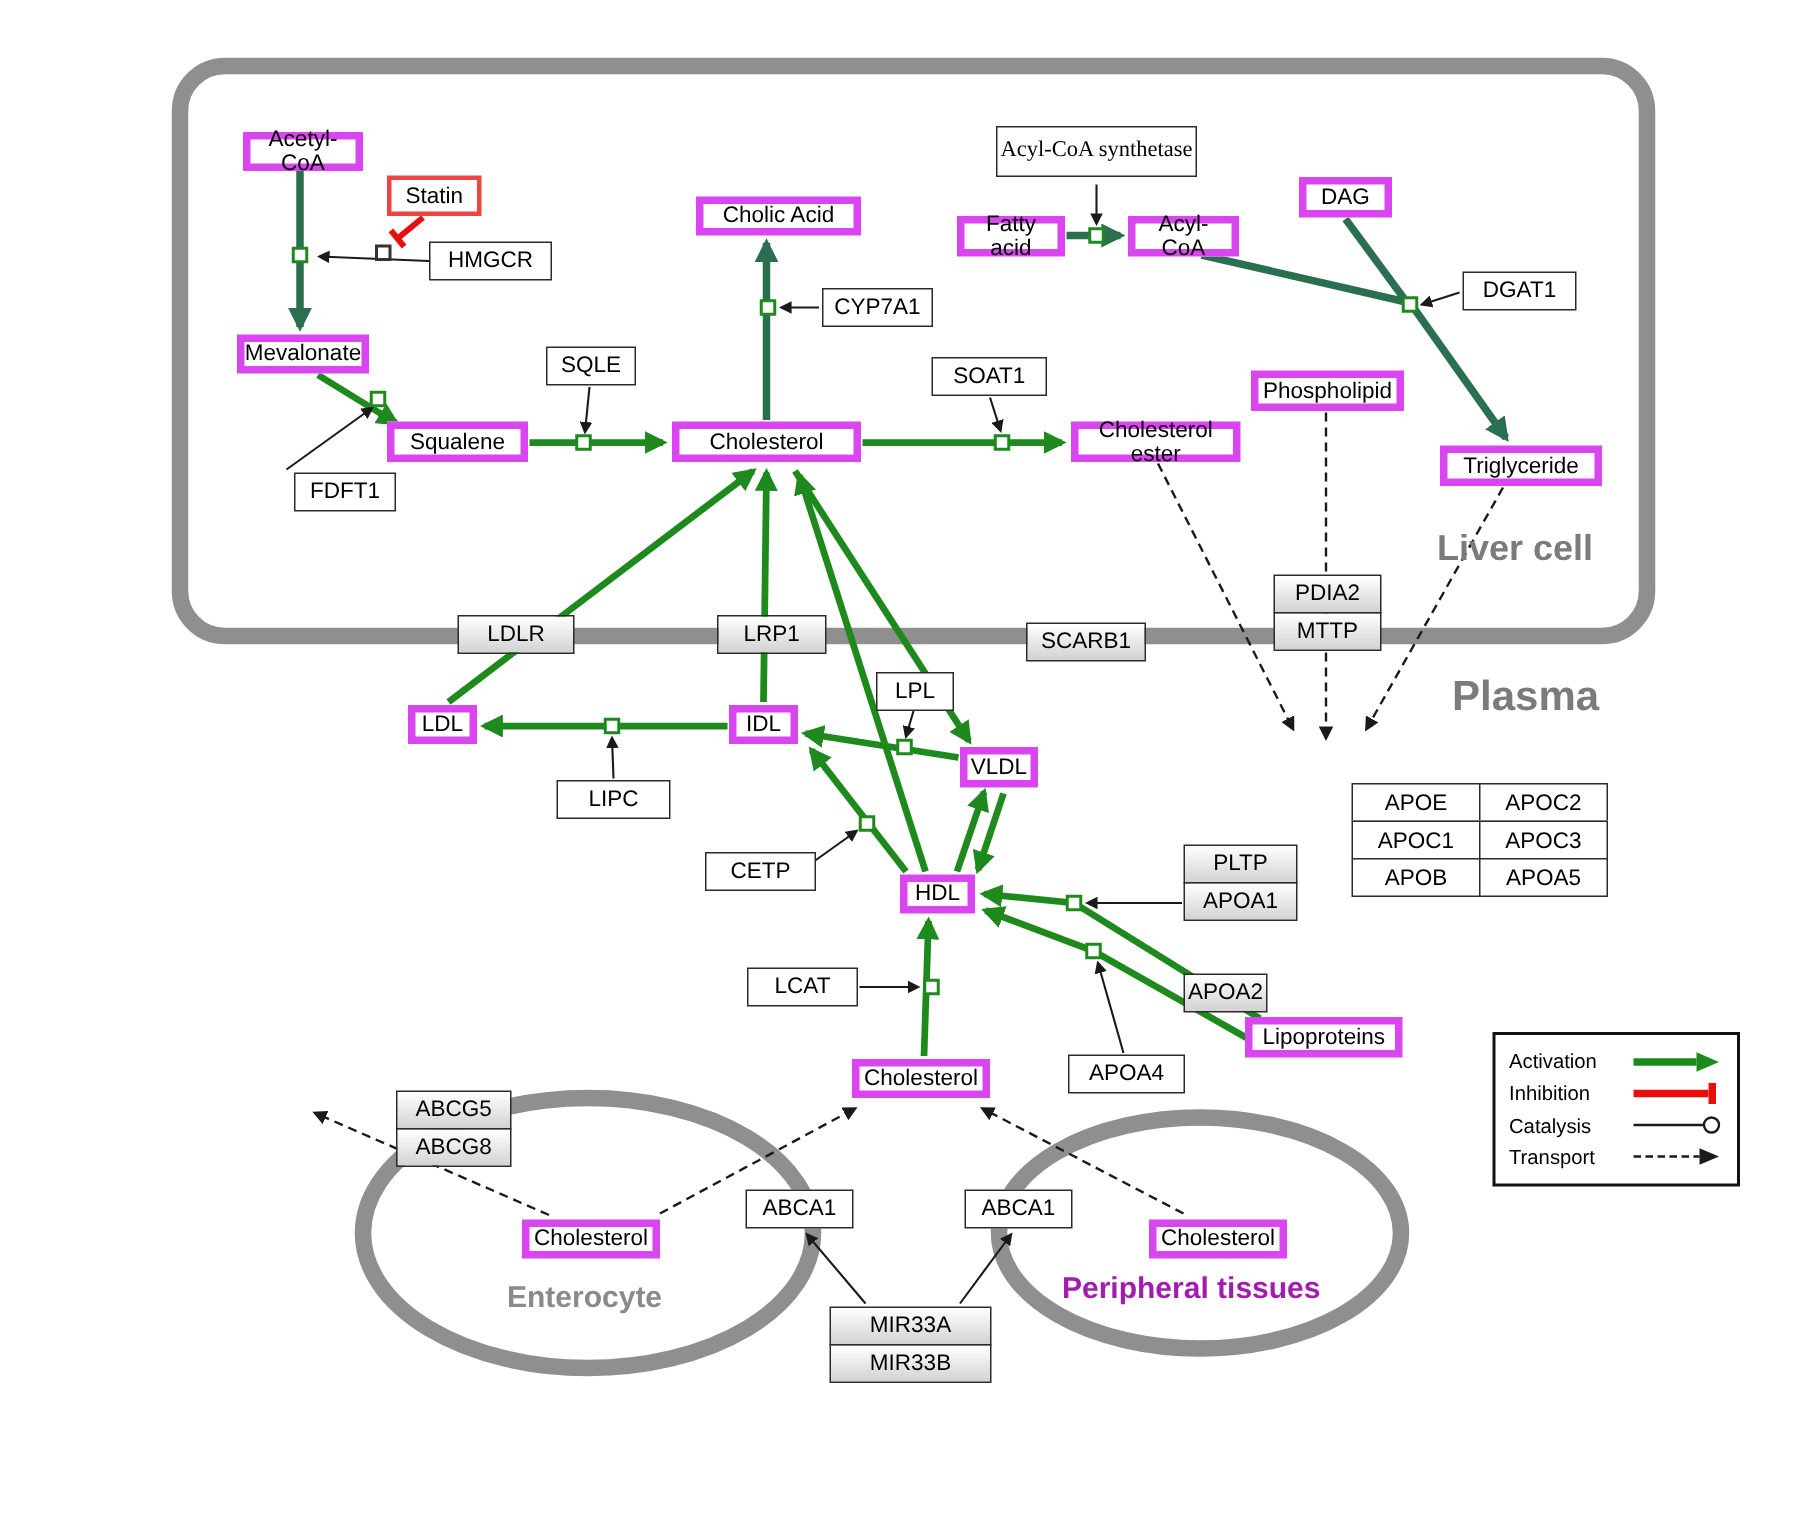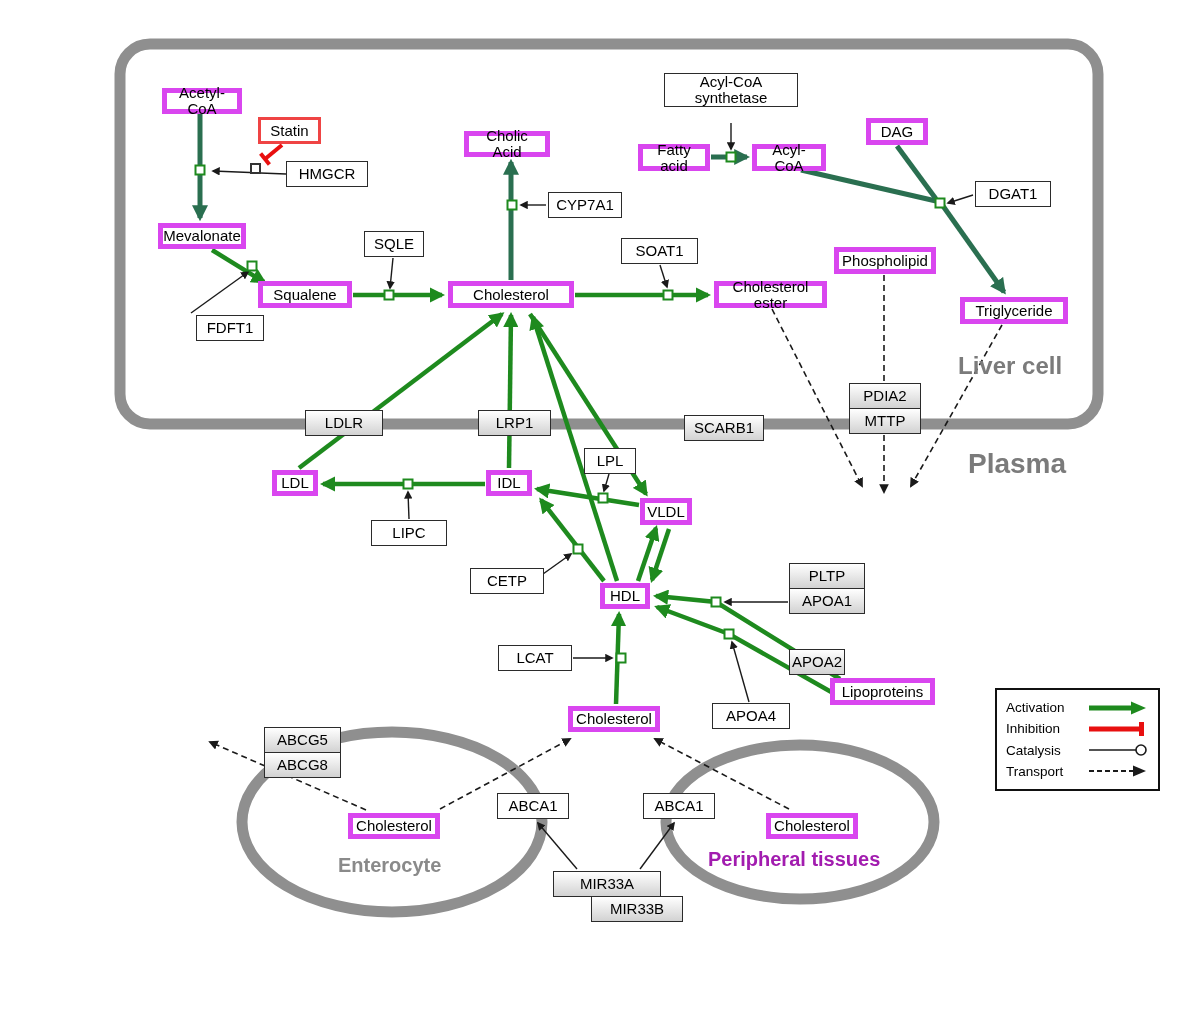--- a/index.html
+++ b/index.html
@@ -131,25 +131,25 @@
   <div class="region-label" style="left:708px; top:848px; font-size:20px; color:#a21caf;">Peripheral tissues</div>
 
   <div class="box metab" style="left:162px; top:88px; width:80px; height:26px;">Acetyl-CoA</div>
   <div class="box redbox" style="left:258px; top:117px; width:63px; height:27px;">Statin</div>
   <div class="box" style="left:286px; top:161px; width:82px; height:26px;">HMGCR</div>
   <div class="box metab" style="left:158px; top:223px; width:88px; height:26px;">Mevalonate</div>
   <div class="box" style="left:148px; top:315px; width:68px; height:26px;margin-left:48px;">FDFT1</div>
   <div class="box metab" style="left:258px; top:281px; width:94px; height:27px;">Squalene</div>
   <div class="box" style="left:364px; top:231px; width:60px; height:26px;">SQLE</div>
   <div class="box metab" style="left:448px; top:281px; width:126px; height:27px;">Cholesterol</div>
-  <div class="box metab" style="left:464px; top:131px; width:86px; height:26px;">Cholic Acid</div>
+  <div class="box metab" style="left:464px; top:131px; width:110px; height:26px;">Cholic Acid</div>
   <div class="box" style="left:548px; top:192px; width:74px; height:26px;">CYP7A1</div>
   <div class="box" style="left:621px; top:238px; width:77px; height:26px;">SOAT1</div>
   <div class="box metab" style="left:714px; top:281px; width:113px; height:27px;">Cholesterol ester</div>
-  <div class="box" style="left:664px; top:73px; width:134px; height:34px;">Acyl-CoA synthetase</div>
+  <div class="box" style="left:664px; top:84px; width:134px; height:34px;font-family:Liberation Serif, serif;">Acyl-CoA synthetase</div>
   <div class="box metab" style="left:638px; top:144px; width:72px; height:27px;">Fatty acid</div>
   <div class="box metab" style="left:752px; top:144px; width:74px; height:27px;">Acyl-CoA</div>
   <div class="box metab" style="left:866px; top:118px; width:62px; height:27px;">DAG</div>
   <div class="box" style="left:975px; top:181px; width:76px; height:26px;">DGAT1</div>
   <div class="box metab" style="left:834px; top:247px; width:102px; height:27px;">Phospholipid</div>
   <div class="box metab" style="left:960px; top:297px; width:108px; height:27px;">Triglyceride</div>
 
   <div class="box gray" style="left:305px; top:410px; width:78px; height:26px;">LDLR</div>
   <div class="box gray" style="left:478px; top:410px; width:73px; height:26px;">LRP1</div>
   <div class="box gray" style="left:684px; top:415px; width:80px; height:26px;">SCARB1</div>
@@ -164,29 +164,37 @@
   <div class="box" style="left:470px; top:568px; width:74px; height:26px;">CETP</div>
   <div class="box metab" style="left:600px; top:583px; width:50px; height:26px;">HDL</div>
   <div class="box gray" style="left:789px; top:563px; width:76px; height:26px;">PLTP</div>
   <div class="box gray" style="left:789px; top:588px; width:76px; height:26px;">APOA1</div>
   <div class="box gray" style="left:789px; top:613px; width:56px; height:26px;margin-top:36px;">APOA2</div>
   <div class="box" style="left:498px; top:645px; width:74px; height:26px;">LCAT</div>
   <div class="box" style="left:712px; top:703px; width:78px; height:26px;">APOA4</div>
   <div class="box metab" style="left:830px; top:678px; width:105px; height:27px;">Lipoproteins</div>
   <div class="box metab" style="left:568px; top:706px; width:92px; height:26px;">Cholesterol</div>
 
+  <div class="apo-table">
+    <div>APOE</div>
+    <div>APOC2</div>
+    <div>APOC1</div>
+    <div>APOC3</div>
+    <div>APOB</div>
+    <div>APOA5</div>
+  </div>
 
   <div class="box gray" style="left:264px; top:727px; width:77px; height:26px;">ABCG5</div>
   <div class="box gray" style="left:264px; top:752px; width:77px; height:26px;">ABCG8</div>
   <div class="box metab" style="left:348px; top:813px; width:92px; height:26px;">Cholesterol</div>
   <div class="box" style="left:497px; top:793px; width:72px; height:26px;">ABCA1</div>
   <div class="box" style="left:643px; top:793px; width:72px; height:26px;">ABCA1</div>
   <div class="box metab" style="left:766px; top:813px; width:92px; height:26px;">Cholesterol</div>
   <div class="box gray" style="left:553px; top:871px; width:108px; height:26px;">MIR33A</div>
-  <div class="box gray" style="left:553px; top:896px; width:92px; height:26px;margin-left:38px;">MIR33B</div>
+  <div class="box gray" style="left:553px; top:896px; width:108px; height:26px;">MIR33B</div>
 
   <div class="legend">
     <div class="legend-row">
       <span>Activation</span>
       <svg width="62" height="16">
         <line x1="2" y1="8" x2="44" y2="8" stroke="#1e8a1e" stroke-width="5"></line>
         <path d="M44,1.5 L59,8 L44,14.5 z" fill="#1e8a1e"></path>
       </svg>
     </div>
     <div class="legend-row">

